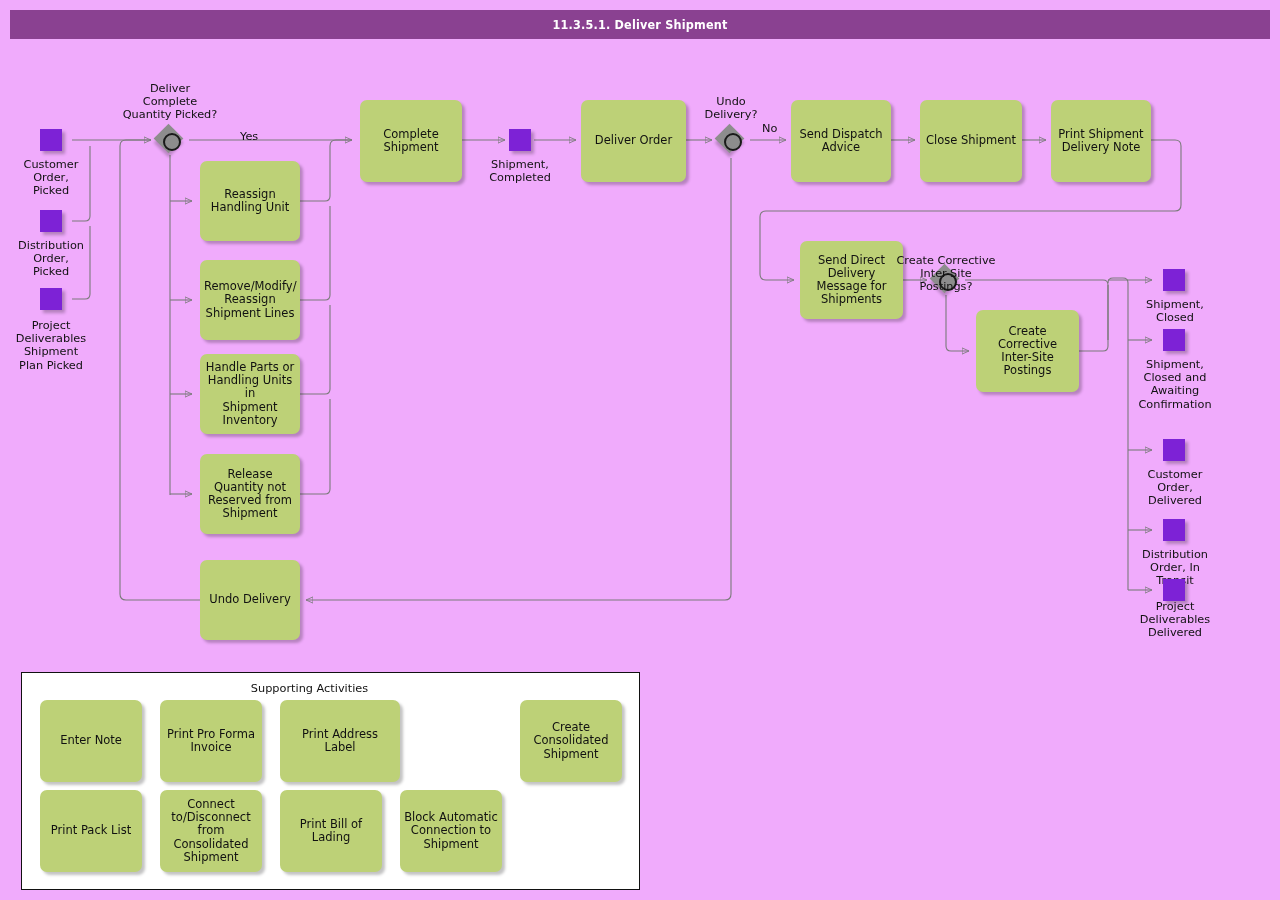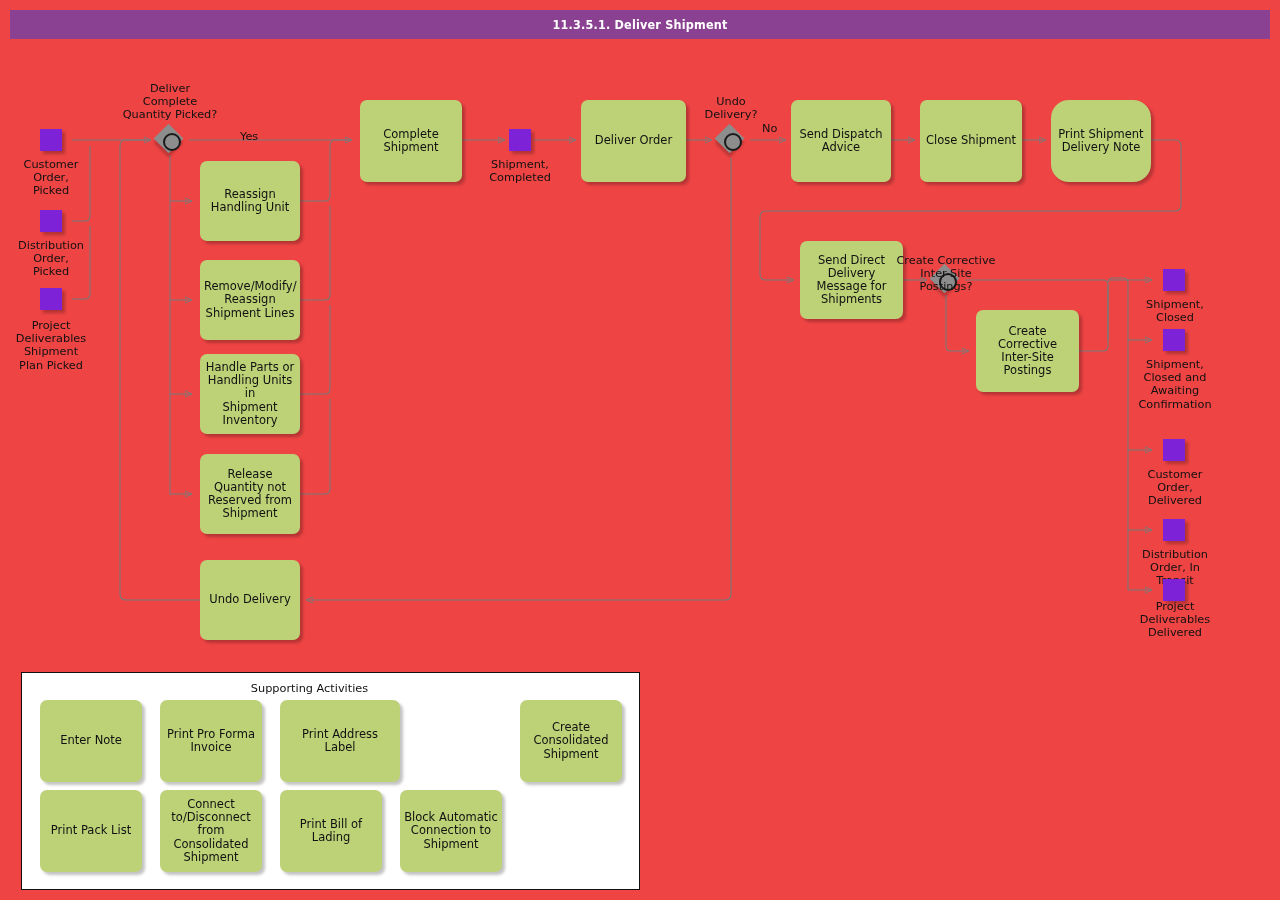--- a/index.html
+++ b/index.html
@@ -1,17 +1,17 @@
 <!DOCTYPE html>
 <html><head>
 <meta charset="utf-8">
 <style>
   html,body{margin:0;padding:0;background:#ffffff;}
   body{font-family:"DejaVu Sans", sans-serif;}
-  #page{position:relative;width:1280px;height:900px;overflow:hidden;background:#ef4444;}
+  #page{position:relative;width:1280px;height:900px;overflow:hidden;background:#f0abfc;}
 
   
   .titlebar{
     position:absolute;left:10px;top:10px;width:1260px;height:29px;
     background:#8a4191;color:#ffffff;
     font-family:"DejaVu Sans Condensed","Liberation Sans",sans-serif;
     font-size:12.5px;font-weight:bold;letter-spacing:.2px;
     display:flex;align-items:center;justify-content:center;
   }
 
@@ -201,21 +201,21 @@
 Delivery?</div>
   <div class="flow-lbl" style="left:762px;top:122px;">No</div>
 
   <div class="task" style="left:791px;top:100px;width:100px;height:82px;">
     <span style="white-space:pre-line;">Send Dispatch
 Advice</span>
   </div>
   <div class="task" style="left:920px;top:100px;width:102px;height:82px;">
     <span style="white-space:pre-line;">Close Shipment</span>
   </div>
-  <div class="task" style="left:1051px;top:100px;width:100px;height:82px;border-radius:18px;">
+  <div class="task" style="left:1051px;top:100px;width:100px;height:82px;">
     <span style="white-space:pre-line;">Print Shipment
 Delivery Note</span>
   </div>
 
   <div class="task" style="left:800px;top:241px;width:103px;height:78px;">
     <span style="white-space:pre-line;">Send Direct
 Delivery
 Message for
 Shipments</span>
   </div>

